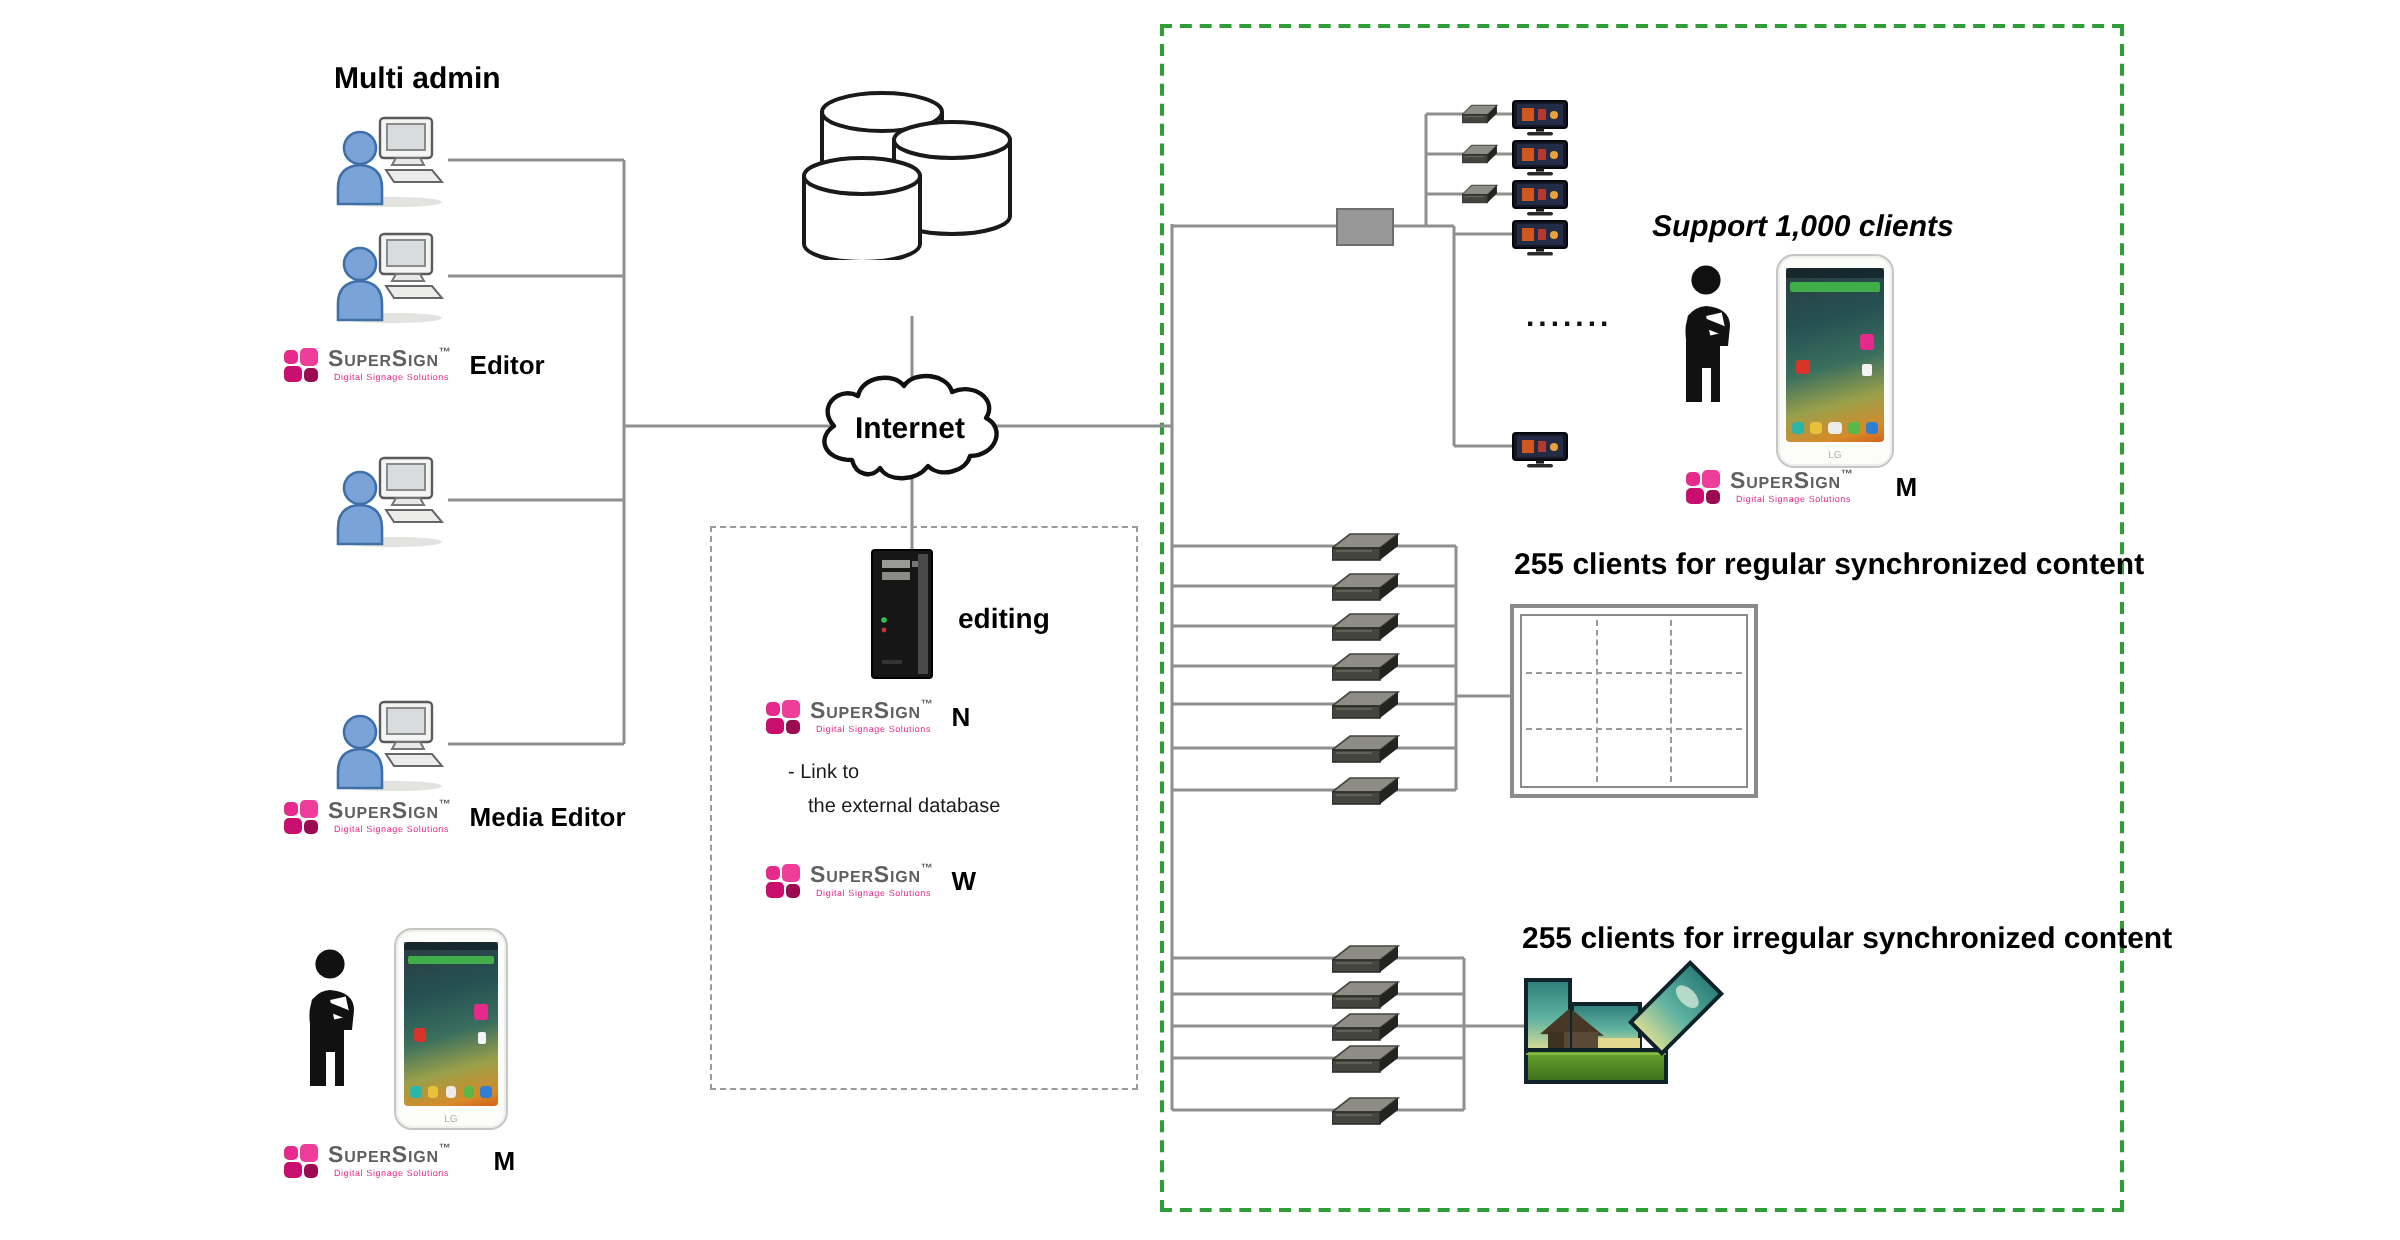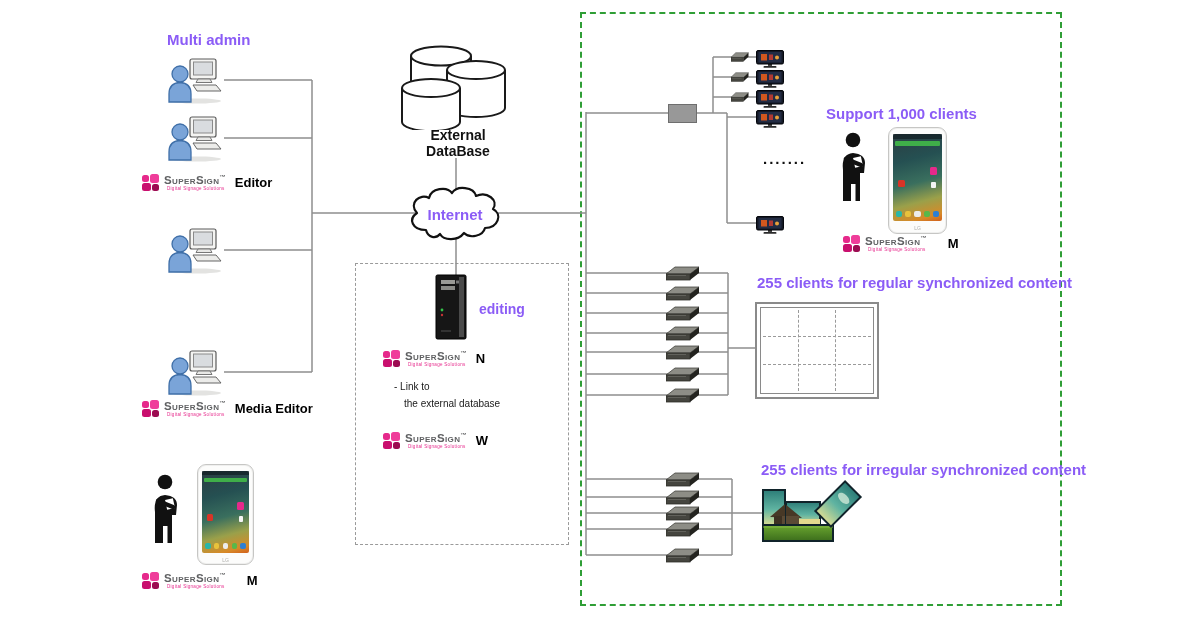--- a/index.html
+++ b/index.html
@@ -1,19 +1,19 @@
 <!DOCTYPE html>
 <html><head>
 <meta charset="utf-8">
 <style>
   html,body{margin:0;padding:0;background:#fff;}
   #stage{position:relative;width:1200px;height:620px;background:#fff;overflow:hidden;
          font-family:"Liberation Sans",sans-serif;color:#111;}
   .abs{position:absolute;}
-  .hd{font-weight:bold;font-size:15px;color:#8b5cf6;white-space:nowrap;}
+  .hd{font-weight:bold;font-size:15px;color:#000000;white-space:nowrap;}
   
   #wires{position:absolute;left:0;top:0;z-index:1;}
   
   .server-frame{left:355px;top:263px;width:212px;height:280px;border:1.5px dashed #9a9a9a;z-index:0;}
   .green-frame{left:580px;top:12px;width:478px;height:590px;border:2px dashed #2f9e36;z-index:0;}
   .green-title{left:590px;top:19px;color:#2f9e36;z-index:3;}
   
   .sslogo{display:flex;align-items:center;gap:5px;z-index:4;}
   .ssmark{width:17px;height:17px;position:relative;flex:0 0 auto;}
   .ssmark i{position:absolute;border-radius:2.5px;}
@@ -194,24 +194,20 @@
   <svg class="abs icon-svg" style="left:398px;top:44px;" width="110" height="86" viewBox="0 0 110 86">
     <g fill="#fff" stroke="#1a1a1a" stroke-width="2">
       <path d="M13,12 L13,52 A30,9.5 0 0 0 73,52 L73,12"></path>
         <ellipse cx="43" cy="12" rx="30" ry="9.5"></ellipse>
       <path d="M49,26 L49,64 A29,9 0 0 0 107,64 L107,26"></path>
         <ellipse cx="78" cy="26" rx="29" ry="9"></ellipse>
       <path d="M4,44 L4,78 A29,9 0 0 0 62,78 L62,44"></path>
         <ellipse cx="33" cy="44" rx="29" ry="9"></ellipse>
     </g>
   </svg>
-  <div class="abs dbtext" style="left:396px;top:127px;">
-    <div>External</div>
-    <div>DataBase</div>
-  </div>
 
   <svg class="abs icon-svg" style="left:400px;top:182px;" width="108" height="64" viewBox="0 0 108 64">
     <path d="M26,48 C12,48 8,37 17,31 C8,21 20,11 29,16 C31,6 47,4 52,11 C57,3 74,5 76,14 C87,9 99,18 93,27 C103,32 98,46 85,46 C83,54 70,57 64,51 C58,59 44,59 40,52 C36,57 28,56 26,48 Z" fill="#fff" stroke="#111" stroke-width="2.2" stroke-linejoin="round"></path>
   </svg>
   <div class="abs hd cloud-label">Internet</div>
 
   <svg class="abs icon-svg" style="left:433px;top:274px;" width="38" height="68" viewBox="0 0 38 68">
     <rect x="3" y="1" width="30" height="64" rx="1.5" fill="#161616" stroke="#000"></rect>
     <rect x="26" y="3" width="5" height="60" fill="#4a4a4a"></rect>
     <rect x="8" y="6" width="14" height="4" fill="#9a9a96"></rect>
@@ -278,21 +274,21 @@
     </svg>
   <svg class="abs tv" style="left:756px;top:110px;" width="28" height="19">
       <use href="#sym-tv"></use>
     </svg>
   <svg class="abs tv" style="left:756px;top:216px;" width="28" height="19">
       <use href="#sym-tv"></use>
     </svg>
 
   <div class="abs dots" style="left:763px;top:150px;">.......</div>
 
-  <div class="abs hd" style="left:826px;top:105px;">Support 1,000 clients</div>
+  <div class="abs hd" style="left:826px;top:105px;font-style:italic;">Support 1,000 clients</div>
   <svg class="abs icon-svg" style="left:838px;top:132px;" width="34" height="70">
       <use href="#sym-person"></use>
     </svg>
   <div class="abs phone" style="left:888px;top:127px;width:57px;height:105px;">
     <div class="p-screen">
       <div class="p-status"></div>
       <div class="p-green"></div>
       <div class="p-red"></div>
       <div class="p-pink"></div>
       <div class="p-pink2"></div>

